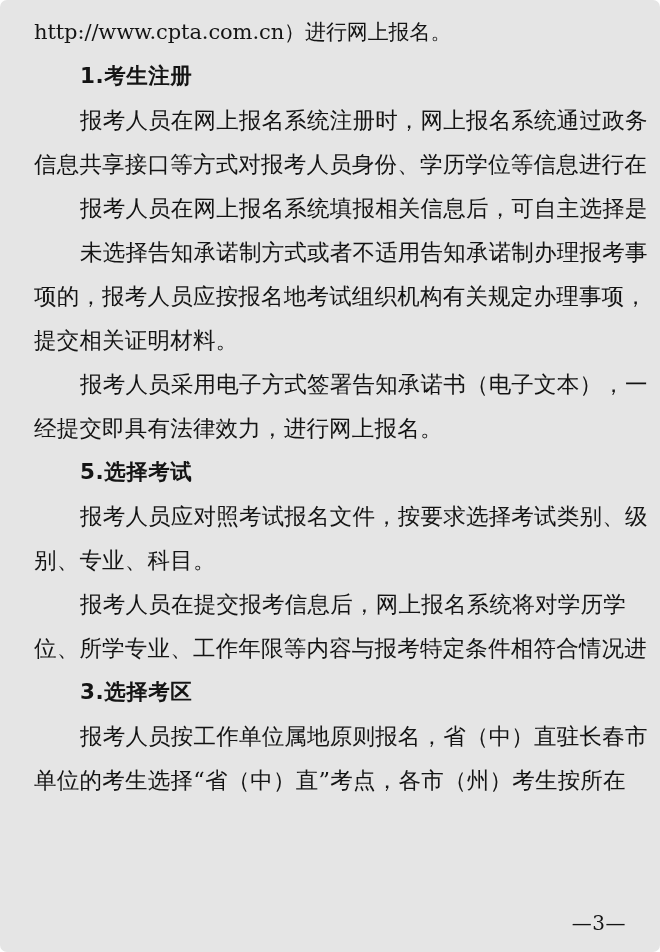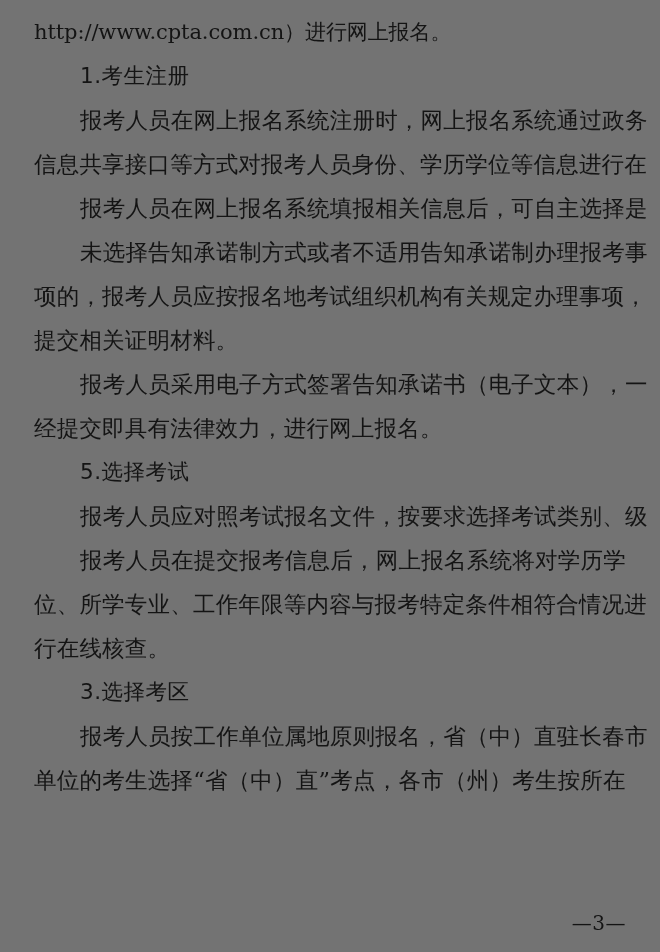--- a/index.html
+++ b/index.html
@@ -5,24 +5,25 @@
   html, body {
     margin: 0;
     padding: 0;
     background: #ffffff;
   }
 
   #page {
     position: relative;
     width: 660px;
     height: 952px;
-    background: #737373;
+    background: #e5e5e5;
     overflow: hidden;
     font-family: "DejaVu Serif", "Liberation Serif", serif;
     color: #141414;
+    border-radius: 7px;
     -webkit-font-smoothing: antialiased;
   }
 
   
   .col {
     position: absolute;
     left: 34px;
     top: 0;
     width: 592px;
   }
@@ -45,21 +46,21 @@
     display: inline-block;
   }
 
   
   .indent {
     padding-left: 46px;
   }
 
   .heading {
     font-family: "DejaVu Sans", "Liberation Sans", sans-serif;
-    font-weight: normal;
+    font-weight: bold;
     font-size: 21.5px;
     letter-spacing: 0.5px;
   }
 
   .url {
     font-family: "DejaVu Serif", "Liberation Serif", serif;
     font-size: 21px;
     letter-spacing: -0.1px;
   }
 
@@ -269,20 +270,21 @@
         <span>求</span>
         <span>选</span>
         <span>择</span>
         <span>考</span>
         <span>试</span>
         <span>类</span>
         <span>别</span>
         <span>、</span>
         <span>级</span>
       </div>
+      <div class="line">别、专业、科目。</div>
       <div class="line indent just">
         <span>报</span>
         <span>考</span>
         <span>人</span>
         <span>员</span>
         <span>在</span>
         <span>提</span>
         <span>交</span>
         <span>报</span>
         <span>考</span>
@@ -324,21 +326,20 @@
         <span>定</span>
         <span>条</span>
         <span>件</span>
         <span>相</span>
         <span>符</span>
         <span>合</span>
         <span>情</span>
         <span>况</span>
         <span>进</span>
       </div>
-      <div class="line">行在线核查。</div>
       <div class="line heading indent">3.选择考区</div>
       <div class="line indent just">
         <span>报</span>
         <span>考</span>
         <span>人</span>
         <span>员</span>
         <span>按</span>
         <span>工</span>
         <span>作</span>
         <span>单</span>

